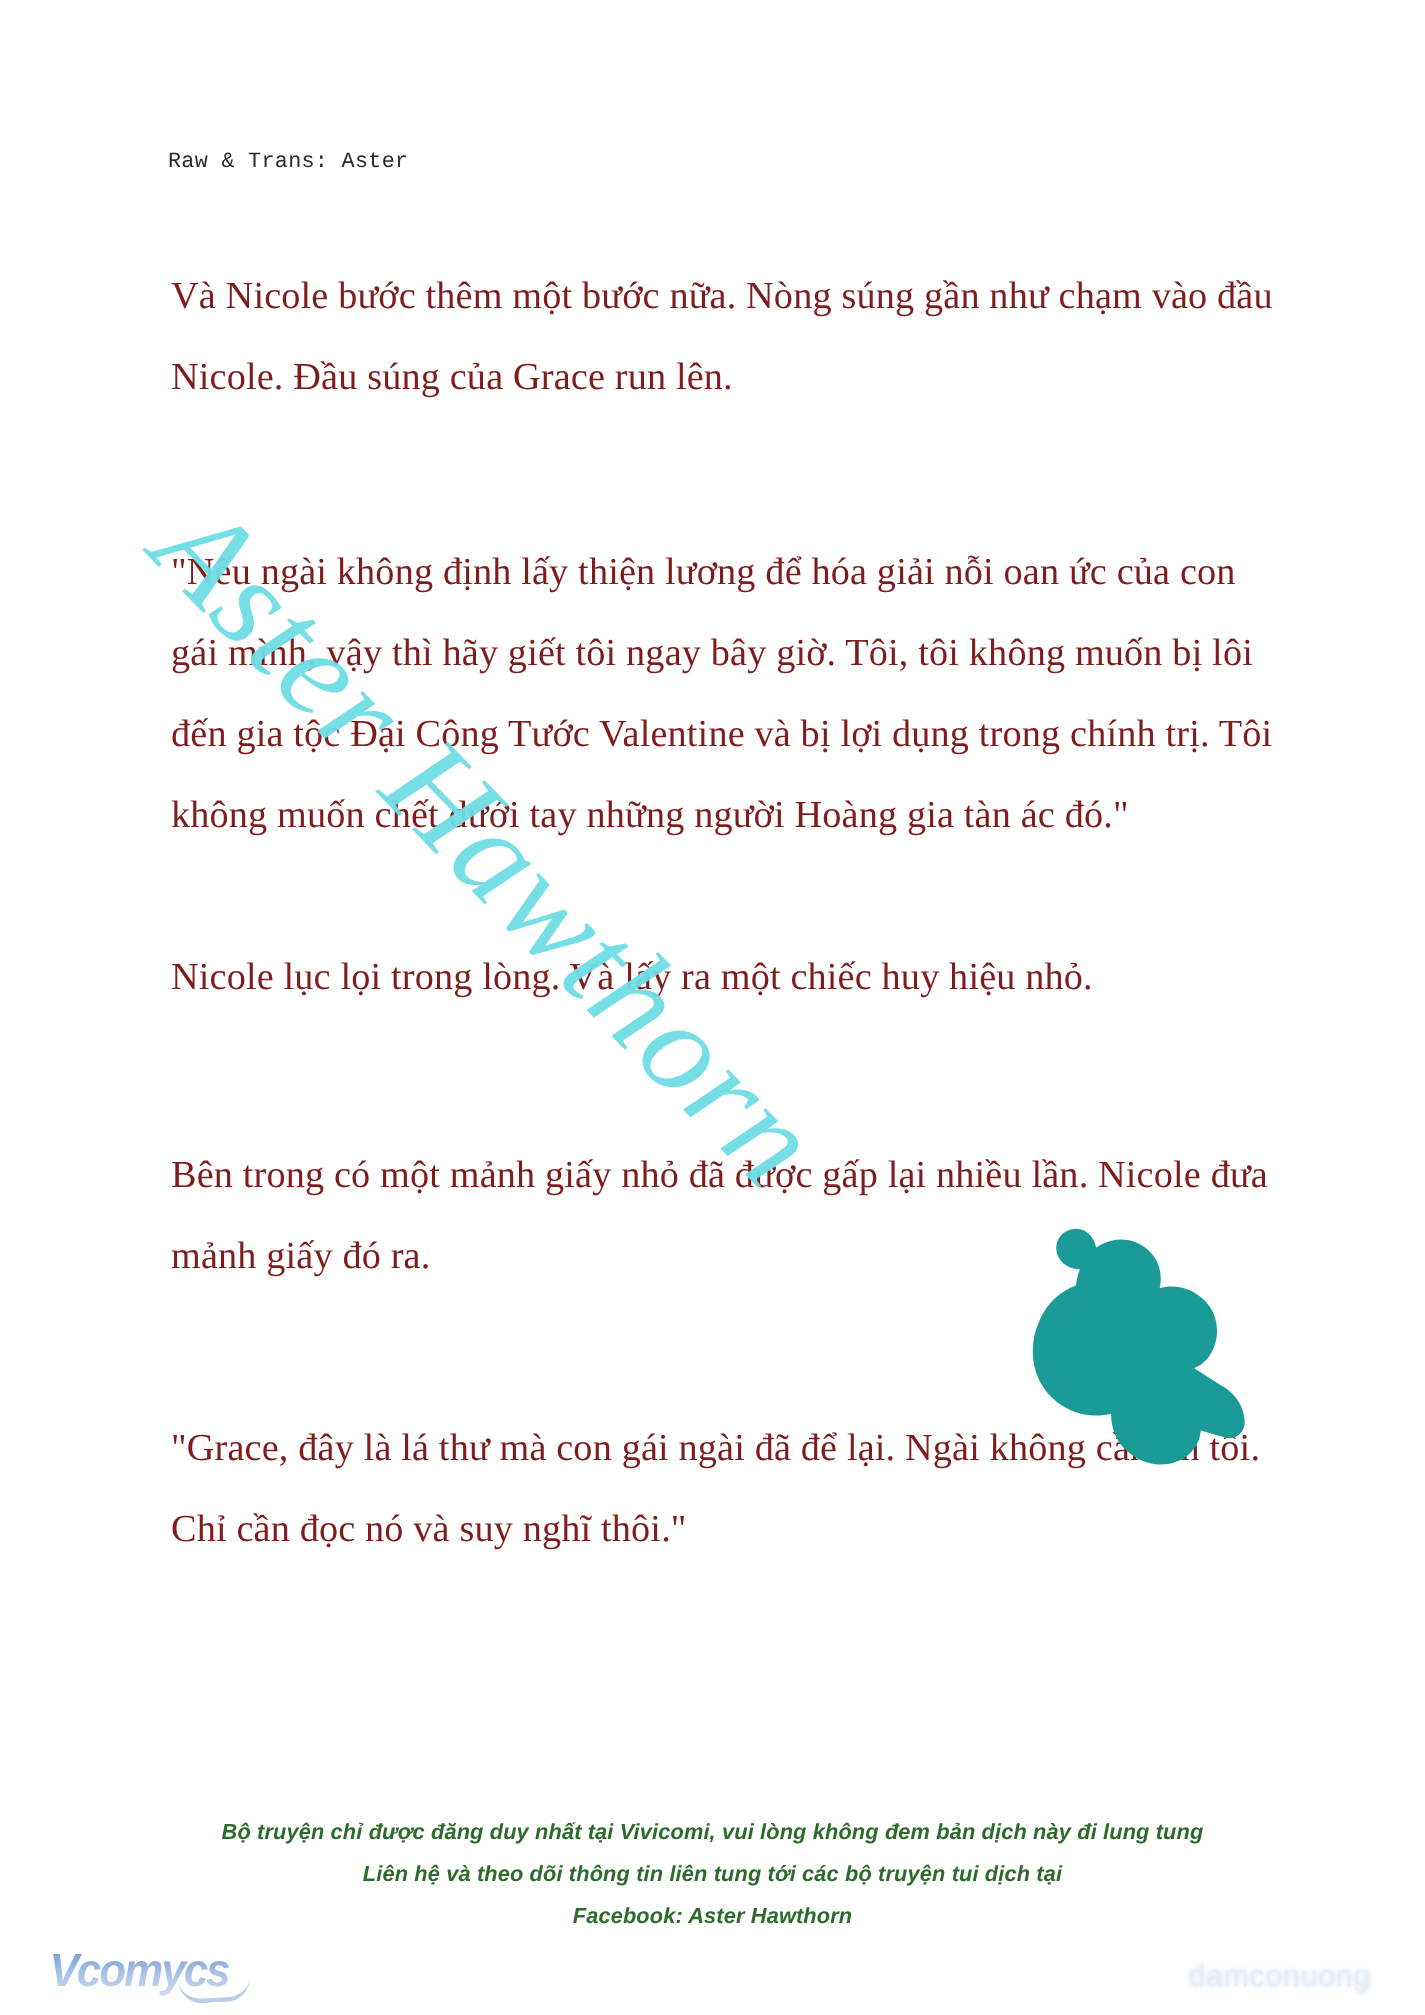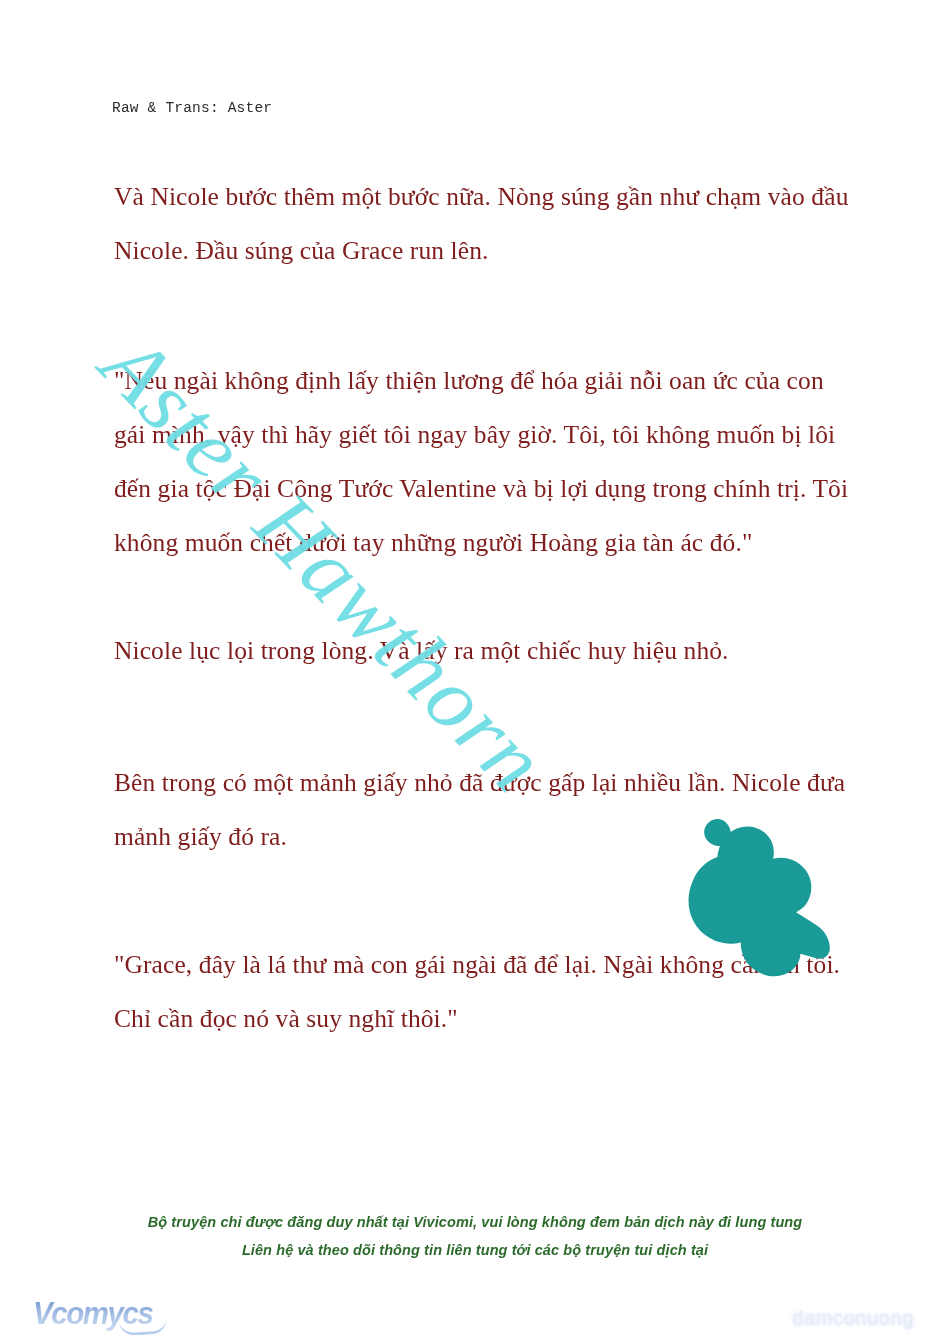--- a/index.html
+++ b/index.html
@@ -218,20 +218,21 @@
           C 53 177, 49 170, 51 163
           C 53 156, 59 151, 66 150
           Z"></path>
       </g>
     </svg>
   </div>
 
   <div class="footer-notice">
     <div class="fline">Bộ truyện chỉ được đăng duy nhất tại Vivicomi, vui lòng không đem bản dịch này đi lung tung</div>
     <div class="fline">Liên hệ và theo dõi thông tin liên tung tới các bộ truyện tui dịch tại</div>
+    <div class="fline">Facebook: Aster Hawthorn</div>
   </div>
 
   <div class="bottom-bar">
 
     <div class="vcomics-logo">
       <div class="vtext">Vcomycs</div>
       <div class="vswoosh"></div>
     </div>
 
     <div class="damconuong">damconuong</div>

